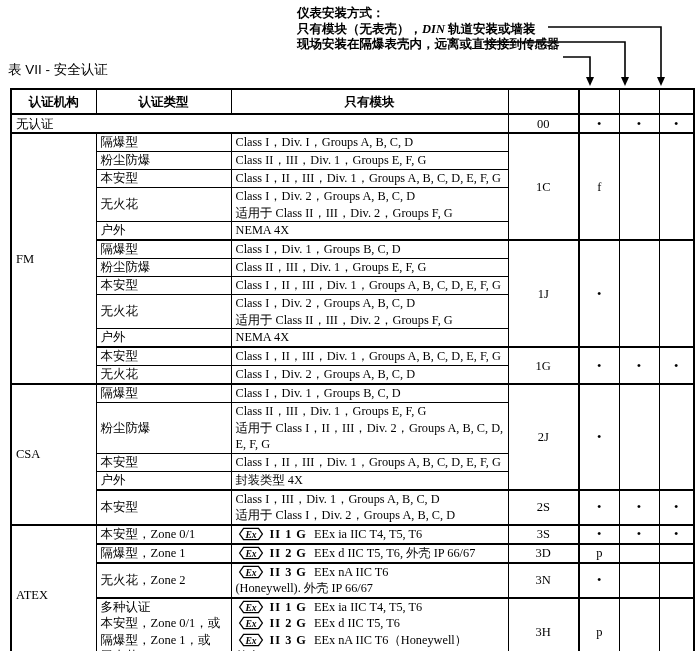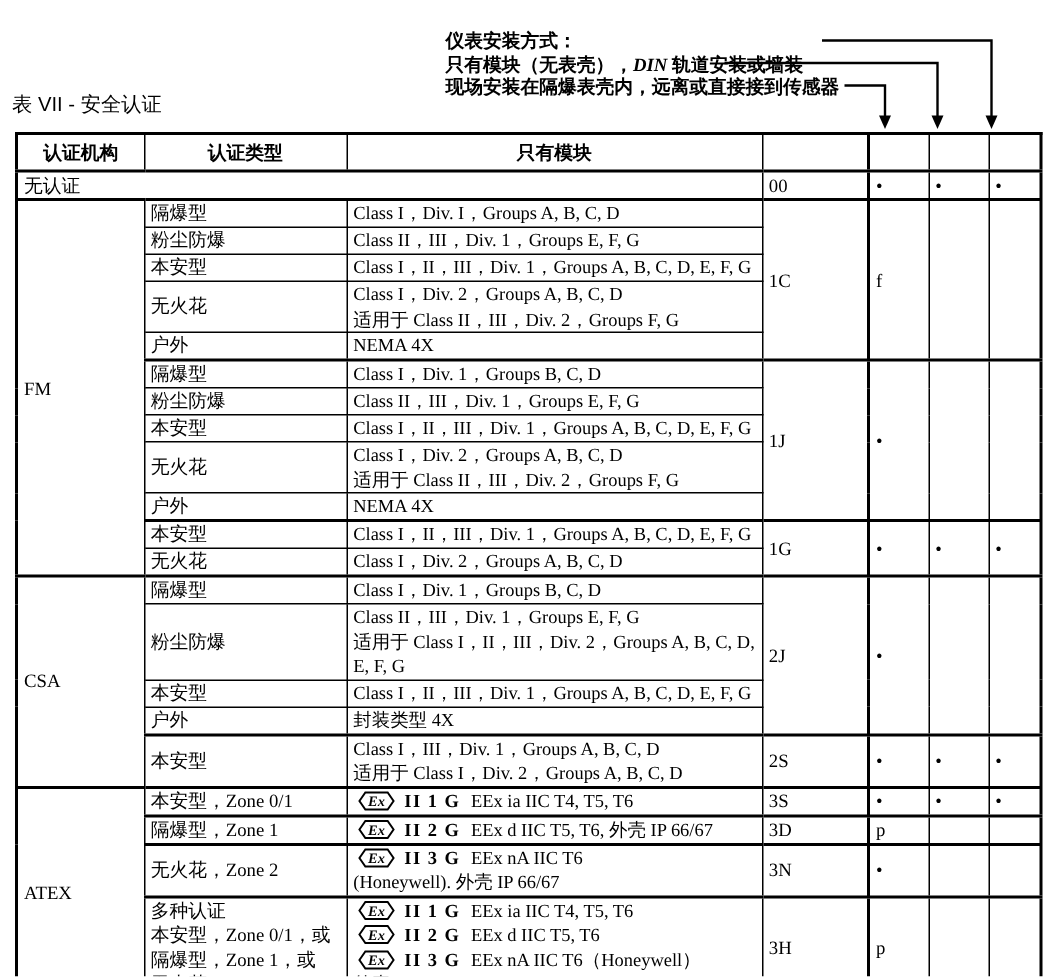--- a/index.html
+++ b/index.html
@@ -3,36 +3,36 @@
 <meta charset="utf-8">
 <style>
   html,body{margin:0;padding:0;background:#fff;}
   #screen{position:relative;width:700px;height:651px;background:#ffffff;overflow:hidden;
           font-family:"Liberation Serif","DejaVu Serif",serif;color:#000;}
   #watermark{position:absolute;left:326px;top:292px;z-index:1;
              font-family:"Liberation Sans","DejaVu Sans",sans-serif;font-weight:bold;
              font-size:44px;letter-spacing:2px;color:#9dbfe4;opacity:.85;}
   #title{position:absolute;left:8px;top:61px;z-index:3;
          font-family:"Liberation Sans","DejaVu Sans",sans-serif;font-size:13.5px;}
-  #annotation{position:absolute;left:297px;top:20px;z-index:3;font-weight:bold;
+  #annotation{position:absolute;left:297px;top:6px;z-index:3;font-weight:bold;
               font-size:12.5px;line-height:15.5px;white-space:nowrap;}
   #arrows{position:absolute;left:0;top:0;z-index:2;}
   #cert-table{position:absolute;left:10px;top:88px;width:683px;z-index:2;
               border-collapse:collapse;table-layout:fixed;background:transparent;font-size:12.5px;}
   #cert-table{border:2px solid #000;}
   #cert-table th,#cert-table td{border:1px solid #000;padding:0 4px;line-height:16px;
               vertical-align:middle;height:17px;overflow:hidden;}
   #cert-table thead th{height:23px;text-align:center;font-weight:bold;border-bottom:2px solid #000;margin-top:34px;}
   #cert-table tr.grp>td,#cert-table tr.grp>th{border-top:2px solid #000;}
   #cert-table .m1{border-left:2px solid #000;}
   td.lbl{text-align:left;padding-left:5px;height:18px;}
   td.agency{text-align:left;padding-left:9px;}
   td.type{padding-left:5px;}
   td.area{padding-left:5px;font-size:12.3px;}
-  td.code,td.mark{text-align:left;}
+  td.code,td.mark{text-align:center;}
   .aline,.tline{white-space:nowrap;line-height:16.5px;}
   .exline{display:flex;align-items:center;}
   .exbadge{flex:0 0 auto;margin-right:4px;}
   .exline b{margin-right:7px;letter-spacing:1px;}
 </style>
 </head>
 <body>
 
 <div id="screen">
 

